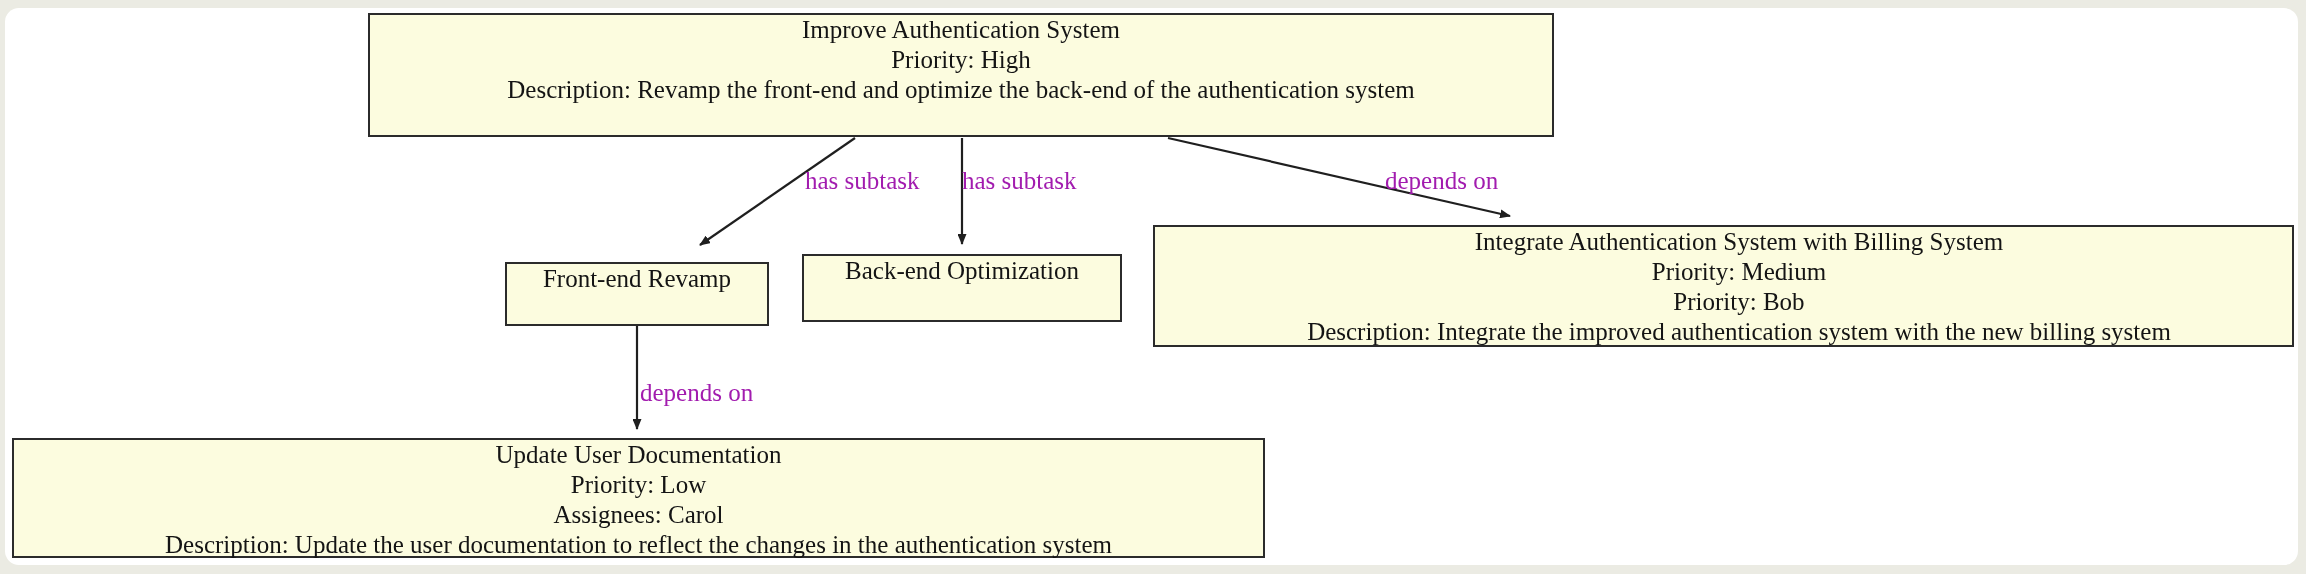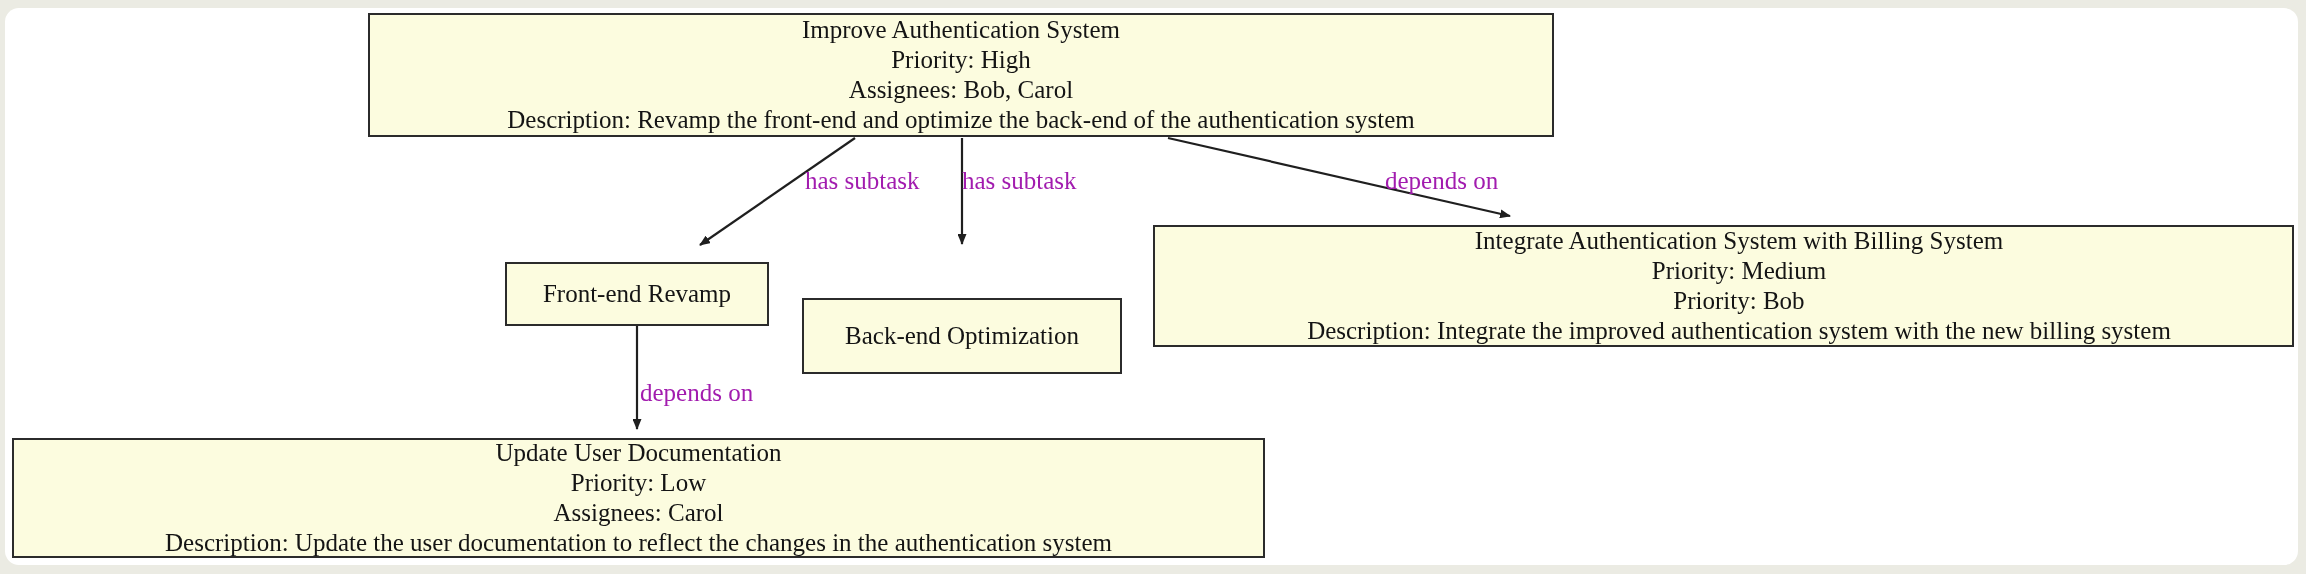--- a/index.html
+++ b/index.html
@@ -33,21 +33,20 @@
     height: 574px;
   }
   .node {
     position: absolute;
     box-sizing: border-box;
     background: #fcfcdf;
     border: 2px solid #2b2b2b;
     display: flex;
     flex-direction: column;
     align-items: center;
-    justify-content: center;
     text-align: center;
     color: #141414;
     font-family: "Liberation Serif", "DejaVu Serif", serif;
     font-size: 25px;
     line-height: 30px;
     white-space: nowrap;
   }
   .node .line {
     display: block;
   }
@@ -60,21 +59,21 @@
     white-space: nowrap;
   }
   
   #node-improve-authentication-system {
     left: 368px; top: 13px; width: 1186px; height: 124px;
   }
   #node-front-end-revamp {
     left: 505px; top: 254px; width: 264px; height: 64px; margin-top: 8px;
   }
   #node-back-end-optimization {
-    left: 802px; top: 254px; width: 320px; height: 76px; margin-top: 44px;
+    left: 802px; top: 254px; width: 320px; height: 68px;
   }
   #node-integrate-authentication-system-with-billing-system {
     left: 1153px; top: 225px; width: 1141px; height: 122px; padding-left: 31px;
   }
   #node-update-user-documentation {
     left: 12px; top: 438px; width: 1253px; height: 120px;
   }
   
   #edge-label-has-subtask-1 { left: 805px; top: 167px; }
   #edge-label-has-subtask-2 { left: 962px; top: 167px; }
@@ -108,21 +107,20 @@
     </g>
 
     <g>
       <path d="M 637,318 L 637,429" stroke="#1f1f1f" stroke-width="2.2" fill="none" marker-end="url(#arrowhead)"></path>
     </g>
   </svg>
 
   <div class="node" id="node-improve-authentication-system">
     <span class="line">Improve Authentication System</span>
     <span class="line">Priority: High</span>
-    <span class="line">Assignees: Bob, Carol</span>
     <span class="line">Description: Revamp the front-end and optimize the back-end of the authentication system</span>
   </div>
 
   <div class="node" id="node-front-end-revamp">
     <span class="line">Front-end Revamp</span>
   </div>
 
   <div class="node" id="node-back-end-optimization">
     <span class="line">Back-end Optimization</span>
   </div>

